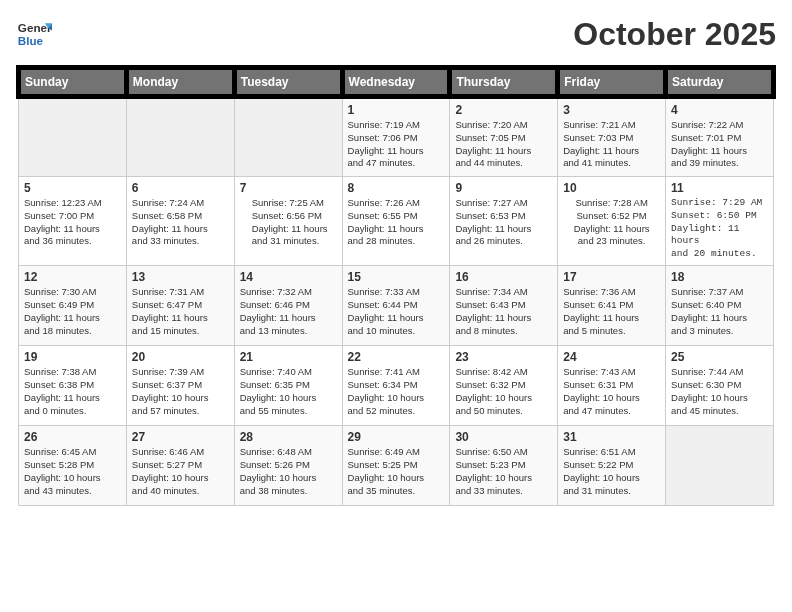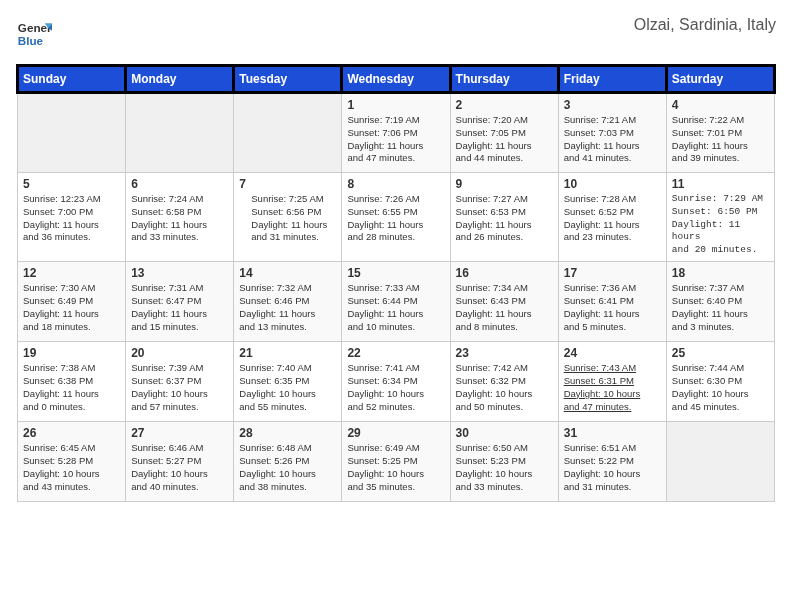--- a/index.html
+++ b/index.html
@@ -36,26 +36,26 @@
     .calendar-subtitle {
       font-size: 16px;
       color: #555;
     }
     table {
       width: 100%;
       border-collapse: collapse;
       table-layout: fixed;
     }
     thead tr th {
-      background: #1d4ed8;
+      background: #737373;
       color: #fff;
       font-size: 12px;
       font-weight: bold;
       padding: 5px 4px;
-      border: 3px solid #000000;
+      border: 5px solid #000000;
       text-align: left;
     }
     tbody tr td {
       border: 1px solid #ccc;
       vertical-align: top;
       padding: 4px 5px;
       font-size: 10px;
       color: #333;
       height: 80px;
       background: #fff;
@@ -82,21 +82,21 @@
 <div class="header">
   <div class="logo">
     <svg class="logo-icon" viewBox="0 0 40 40" xmlns="http://www.w3.org/2000/svg">
       <text x="2" y="18" font-size="13" font-weight="bold" fill="#333" font-family="Arial">General</text>
       <text x="2" y="32" font-size="13" font-weight="bold" fill="#2a6eb5" font-family="Arial">Blue</text>
       <polygon points="32,8 40,8 36,14" fill="#4a9fd5"></polygon>
       <polygon points="36,14 40,8 40,16" fill="#2a6eb5"></polygon>
     </svg>
   </div>
   <div class="title-block">
-    <div class="calendar-subtitle">Olzai, Sardinia, Italy</div>
+    <div class="calendar-title">October 2025</div>
   </div>
 </div>
 
 <table>
   <thead>
     <tr>
     <th>Sunday</th>
         <th>Monday</th>
         <th>Tuesday</th>
         <th>Wednesday</th>
@@ -170,21 +170,21 @@
         </td>
         <td>
           <div class="day-number">9</div>
           <div class="cell-text" style="white-space: pre-line;">Sunrise: 7:27 AM
 Sunset: 6:53 PM
 Daylight: 11 hours
 and 26 minutes.</div>
         </td>
         <td>
           <div class="day-number">10</div>
-          <div class="cell-text" style="white-space: pre-line;">Sunrise: 7:28 AM
+          <div class="cell-text" style="white-space: pre-line; text-align: center;">Sunrise: 7:28 AM
 Sunset: 6:52 PM
 Daylight: 11 hours
 and 23 minutes.</div>
         </td>
         <td>
           <div class="day-number">11</div>
           <div class="cell-text" style="white-space: pre-line; font-family: Liberation Mono, monospace;">Sunrise: 7:29 AM
 Sunset: 6:50 PM
 Daylight: 11 hours
 and 20 minutes.</div>
@@ -265,28 +265,28 @@
         </td>
         <td>
           <div class="day-number">22</div>
           <div class="cell-text" style="white-space: pre-line;">Sunrise: 7:41 AM
 Sunset: 6:34 PM
 Daylight: 10 hours
 and 52 minutes.</div>
         </td>
         <td>
           <div class="day-number">23</div>
-          <div class="cell-text" style="white-space: pre-line;">Sunrise: 7:42 AM
+          <div class="cell-text" style="white-space: pre-line;">Sunrise: 8:42 AM
 Sunset: 6:32 PM
 Daylight: 10 hours
 and 50 minutes.</div>
         </td>
         <td>
           <div class="day-number">24</div>
-          <div class="cell-text" style="white-space: pre-line; text-decoration: underline;">Sunrise: 7:43 AM
+          <div class="cell-text" style="white-space: pre-line;">Sunrise: 7:43 AM
 Sunset: 6:31 PM
 Daylight: 10 hours
 and 47 minutes.</div>
         </td>
         <td>
           <div class="day-number">25</div>
           <div class="cell-text" style="white-space: pre-line;">Sunrise: 7:44 AM
 Sunset: 6:30 PM
 Daylight: 10 hours
 and 45 minutes.</div>

